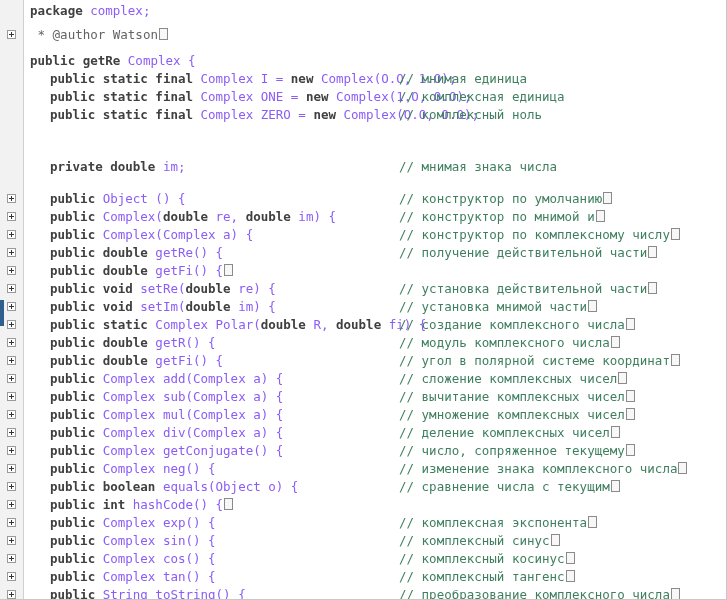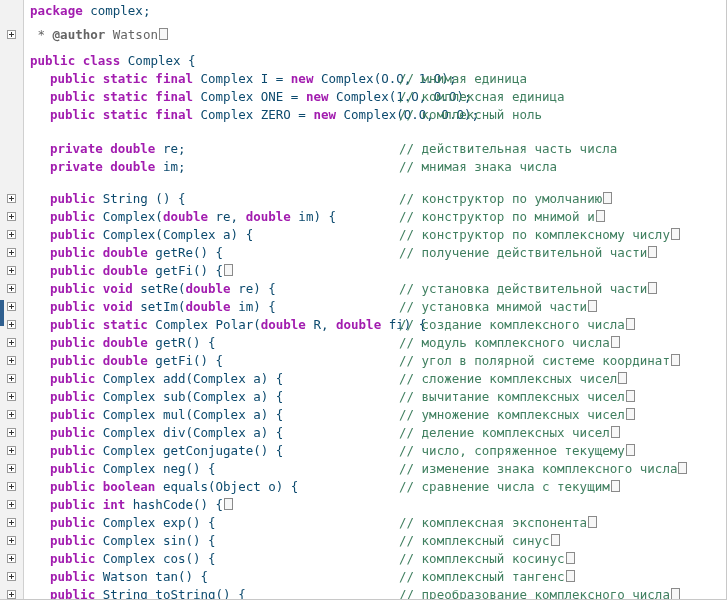--- a/index.html
+++ b/index.html
@@ -78,24 +78,24 @@
     position: absolute;
     left: 0;
     right: 0;
     height: 18px;
     line-height: 18px;
     white-space: pre;
     font-family: "DejaVu Sans Mono", "Liberation Mono", monospace;
     font-size: 12.5px;
   }
   .seg { white-space: pre; }
-  .kw  { color: #a21caf; font-weight: bold; }
-  .pl  { color: #0c4a6e; }
+  .kw  { color: #404040; font-weight: bold; }
+  .pl  { color: #8b5cf6; }
   .cm  { color: #3f7f5f; }
-  .an  { color: #646464; font-weight: bold; }
+  .an  { color: #646464; font-weight: normal; }
   .anat{ color: #646464; }
   .box {
     display: inline-block;
     width: 7px;
     height: 10px;
     border: 1px solid #8a8a8a;
     background: #f7f7f7;
     vertical-align: -1px;
     margin-left: 1px;
   }
@@ -143,45 +143,44 @@
       <div class="fold plus" style="top: 518px;"></div>
       <div class="fold plus" style="top: 536px;"></div>
       <div class="fold plus" style="top: 554px;"></div>
       <div class="fold plus" style="top: 572px;"></div>
       <div class="fold plus" style="top: 590px;"></div>
       <div class="marker-bar" style="top: 300px; height: 26px; background: rgb(47, 95, 143);"></div>
     </div>
   <div class="code">
       <div class="line" style="top: 2px;"><span class="seg" style="display: inline-block; width: 375px; padding-left: 6px; box-sizing: border-box;"><span class="kw">package</span><span class="pl"> complex;</span></span></div>
       <div class="line" style="top: 26px;"><span class="seg" style="display: inline-block; width: 375px; padding-left: 6px; box-sizing: border-box;"><span class="anat"> * </span><span class="an">@author</span><span class="anat"> Watson</span><span class="box"></span></span></div>
-      <div class="line" style="top: 52px;"><span class="seg" style="display: inline-block; width: 375px; padding-left: 6px; box-sizing: border-box;"><span class="kw">public class</span><span class="pl"> Complex {</span></span></div>
+      <div class="line" style="top: 52px;"><span class="seg" style="display: inline-block; width: 375px; padding-left: 6px; box-sizing: border-box;"><span class="kw">public getRe</span><span class="pl"> Complex {</span></span></div>
       <div class="line" style="top: 70px;"><span class="seg" style="display: inline-block; width: 375px; padding-left: 26px; box-sizing: border-box;"><span class="kw">public static final</span><span class="pl"> Complex I = </span><span class="kw">new</span><span class="pl"> Complex(O.O, 1.O);</span></span><span class="cm" style="font-family: &quot;DejaVu Sans Mono&quot;, &quot;Liberation Mono&quot;, monospace;">// мнимая единица</span></div>
       <div class="line" style="top: 88px;"><span class="seg" style="display: inline-block; width: 375px; padding-left: 26px; box-sizing: border-box;"><span class="kw">public static final</span><span class="pl"> Complex ONE = </span><span class="kw">new</span><span class="pl"> Complex(1.O, O.O);</span></span><span class="cm" style="font-family: &quot;DejaVu Sans Mono&quot;, &quot;Liberation Mono&quot;, monospace;">// комплексная единица</span></div>
       <div class="line" style="top: 106px;"><span class="seg" style="display: inline-block; width: 375px; padding-left: 26px; box-sizing: border-box;"><span class="kw">public static final</span><span class="pl"> Complex ZERO = </span><span class="kw">new</span><span class="pl"> Complex(O.O, O.O);</span></span><span class="cm" style="font-family: &quot;DejaVu Sans Mono&quot;, &quot;Liberation Mono&quot;, monospace;">// комплексный ноль</span></div>
-      <div class="line" style="top: 140px;"><span class="seg" style="display: inline-block; width: 375px; padding-left: 26px; box-sizing: border-box;"><span class="kw">private double</span><span class="pl"> re;</span></span><span class="cm" style="font-family: &quot;DejaVu Sans Mono&quot;, &quot;Liberation Mono&quot;, monospace;">// действительная часть числа</span></div>
       <div class="line" style="top: 158px;"><span class="seg" style="display: inline-block; width: 375px; padding-left: 26px; box-sizing: border-box;"><span class="kw">private double</span><span class="pl"> im;</span></span><span class="cm" style="font-family: &quot;DejaVu Sans Mono&quot;, &quot;Liberation Mono&quot;, monospace;">// мнимая знака числа</span></div>
-      <div class="line" style="top: 190px;"><span class="seg" style="display: inline-block; width: 375px; padding-left: 26px; box-sizing: border-box;"><span class="kw">public</span><span class="pl"> String () {</span></span><span class="cm" style="font-family: &quot;DejaVu Sans Mono&quot;, &quot;Liberation Mono&quot;, monospace;">// конструктор по умолчанию</span><span class="box"></span></div>
+      <div class="line" style="top: 190px;"><span class="seg" style="display: inline-block; width: 375px; padding-left: 26px; box-sizing: border-box;"><span class="kw">public</span><span class="pl"> Object () {</span></span><span class="cm" style="font-family: &quot;DejaVu Sans Mono&quot;, &quot;Liberation Mono&quot;, monospace;">// конструктор по умолчанию</span><span class="box"></span></div>
       <div class="line" style="top: 208px;"><span class="seg" style="display: inline-block; width: 375px; padding-left: 26px; box-sizing: border-box;"><span class="kw">public</span><span class="pl"> Complex(</span><span class="kw">double</span><span class="pl"> re, </span><span class="kw">double</span><span class="pl"> im) {</span></span><span class="cm" style="font-family: &quot;DejaVu Sans Mono&quot;, &quot;Liberation Mono&quot;, monospace;">// конструктор по мнимой и</span><span class="box"></span></div>
       <div class="line" style="top: 226px;"><span class="seg" style="display: inline-block; width: 375px; padding-left: 26px; box-sizing: border-box;"><span class="kw">public</span><span class="pl"> Complex(Complex a) {</span></span><span class="cm" style="font-family: &quot;DejaVu Sans Mono&quot;, &quot;Liberation Mono&quot;, monospace;">// конструктор по комплексному числу</span><span class="box"></span></div>
       <div class="line" style="top: 244px;"><span class="seg" style="display: inline-block; width: 375px; padding-left: 26px; box-sizing: border-box;"><span class="kw">public double</span><span class="pl"> getRe() {</span></span><span class="cm" style="font-family: &quot;DejaVu Sans Mono&quot;, &quot;Liberation Mono&quot;, monospace;">// получение действительной части</span><span class="box"></span></div>
       <div class="line" style="top: 262px;"><span class="seg" style="display: inline-block; width: 375px; padding-left: 26px; box-sizing: border-box;"><span class="kw">public double</span><span class="pl"> getFi() {</span><span class="box"></span></span></div>
       <div class="line" style="top: 280px;"><span class="seg" style="display: inline-block; width: 375px; padding-left: 26px; box-sizing: border-box;"><span class="kw">public void</span><span class="pl"> setRe(</span><span class="kw">double</span><span class="pl"> re) {</span></span><span class="cm" style="font-family: &quot;DejaVu Sans Mono&quot;, &quot;Liberation Mono&quot;, monospace;">// установка действительной части</span><span class="box"></span></div>
       <div class="line" style="top: 298px;"><span class="seg" style="display: inline-block; width: 375px; padding-left: 26px; box-sizing: border-box;"><span class="kw">public void</span><span class="pl"> setIm(</span><span class="kw">double</span><span class="pl"> im) {</span></span><span class="cm" style="font-family: &quot;DejaVu Sans Mono&quot;, &quot;Liberation Mono&quot;, monospace;">// установка мнимой части</span><span class="box"></span></div>
       <div class="line" style="top: 316px;"><span class="seg" style="display: inline-block; width: 375px; padding-left: 26px; box-sizing: border-box;"><span class="kw">public static</span><span class="pl"> Complex Polar(</span><span class="kw">double</span><span class="pl"> R, </span><span class="kw">double</span><span class="pl"> fi) {</span></span><span class="cm" style="font-family: &quot;DejaVu Sans Mono&quot;, &quot;Liberation Mono&quot;, monospace;">// создание комплексного числа</span><span class="box"></span></div>
       <div class="line" style="top: 334px;"><span class="seg" style="display: inline-block; width: 375px; padding-left: 26px; box-sizing: border-box;"><span class="kw">public double</span><span class="pl"> getR() {</span></span><span class="cm" style="font-family: &quot;DejaVu Sans Mono&quot;, &quot;Liberation Mono&quot;, monospace;">// модуль комплексного числа</span><span class="box"></span></div>
       <div class="line" style="top: 352px;"><span class="seg" style="display: inline-block; width: 375px; padding-left: 26px; box-sizing: border-box;"><span class="kw">public double</span><span class="pl"> getFi() {</span></span><span class="cm" style="font-family: &quot;DejaVu Sans Mono&quot;, &quot;Liberation Mono&quot;, monospace;">// угол в полярной системе координат</span><span class="box"></span></div>
       <div class="line" style="top: 370px;"><span class="seg" style="display: inline-block; width: 375px; padding-left: 26px; box-sizing: border-box;"><span class="kw">public</span><span class="pl"> Complex add(Complex a) {</span></span><span class="cm" style="font-family: &quot;DejaVu Sans Mono&quot;, &quot;Liberation Mono&quot;, monospace;">// сложение комплексных чисел</span><span class="box"></span></div>
       <div class="line" style="top: 388px;"><span class="seg" style="display: inline-block; width: 375px; padding-left: 26px; box-sizing: border-box;"><span class="kw">public</span><span class="pl"> Complex sub(Complex a) {</span></span><span class="cm" style="font-family: &quot;DejaVu Sans Mono&quot;, &quot;Liberation Mono&quot;, monospace;">// вычитание комплексных чисел</span><span class="box"></span></div>
       <div class="line" style="top: 406px;"><span class="seg" style="display: inline-block; width: 375px; padding-left: 26px; box-sizing: border-box;"><span class="kw">public</span><span class="pl"> Complex mul(Complex a) {</span></span><span class="cm" style="font-family: &quot;DejaVu Sans Mono&quot;, &quot;Liberation Mono&quot;, monospace;">// умножение комплексных чисел</span><span class="box"></span></div>
       <div class="line" style="top: 424px;"><span class="seg" style="display: inline-block; width: 375px; padding-left: 26px; box-sizing: border-box;"><span class="kw">public</span><span class="pl"> Complex div(Complex a) {</span></span><span class="cm" style="font-family: &quot;DejaVu Sans Mono&quot;, &quot;Liberation Mono&quot;, monospace;">// деление комплексных чисел</span><span class="box"></span></div>
       <div class="line" style="top: 442px;"><span class="seg" style="display: inline-block; width: 375px; padding-left: 26px; box-sizing: border-box;"><span class="kw">public</span><span class="pl"> Complex getConjugate() {</span></span><span class="cm" style="font-family: &quot;DejaVu Sans Mono&quot;, &quot;Liberation Mono&quot;, monospace;">// число, сопряженное текущему</span><span class="box"></span></div>
       <div class="line" style="top: 460px;"><span class="seg" style="display: inline-block; width: 375px; padding-left: 26px; box-sizing: border-box;"><span class="kw">public</span><span class="pl"> Complex neg() {</span></span><span class="cm" style="font-family: &quot;DejaVu Sans Mono&quot;, &quot;Liberation Mono&quot;, monospace;">// изменение знака комплексного числа</span><span class="box"></span></div>
       <div class="line" style="top: 478px;"><span class="seg" style="display: inline-block; width: 375px; padding-left: 26px; box-sizing: border-box;"><span class="kw">public boolean</span><span class="pl"> equals(Object o) {</span></span><span class="cm" style="font-family: &quot;DejaVu Sans Mono&quot;, &quot;Liberation Mono&quot;, monospace;">// сравнение числа с текущим</span><span class="box"></span></div>
       <div class="line" style="top: 496px;"><span class="seg" style="display: inline-block; width: 375px; padding-left: 26px; box-sizing: border-box;"><span class="kw">public int</span><span class="pl"> hashCode() {</span><span class="box"></span></span></div>
       <div class="line" style="top: 514px;"><span class="seg" style="display: inline-block; width: 375px; padding-left: 26px; box-sizing: border-box;"><span class="kw">public</span><span class="pl"> Complex exp() {</span></span><span class="cm" style="font-family: &quot;DejaVu Sans Mono&quot;, &quot;Liberation Mono&quot;, monospace;">// комплексная экспонента</span><span class="box"></span></div>
       <div class="line" style="top: 532px;"><span class="seg" style="display: inline-block; width: 375px; padding-left: 26px; box-sizing: border-box;"><span class="kw">public</span><span class="pl"> Complex sin() {</span></span><span class="cm" style="font-family: &quot;DejaVu Sans Mono&quot;, &quot;Liberation Mono&quot;, monospace;">// комплексный синус</span><span class="box"></span></div>
       <div class="line" style="top: 550px;"><span class="seg" style="display: inline-block; width: 375px; padding-left: 26px; box-sizing: border-box;"><span class="kw">public</span><span class="pl"> Complex cos() {</span></span><span class="cm" style="font-family: &quot;DejaVu Sans Mono&quot;, &quot;Liberation Mono&quot;, monospace;">// комплексный косинус</span><span class="box"></span></div>
-      <div class="line" style="top: 568px;"><span class="seg" style="display: inline-block; width: 375px; padding-left: 26px; box-sizing: border-box;"><span class="kw">public</span><span class="pl"> Watson tan() {</span></span><span class="cm" style="font-family: &quot;DejaVu Sans Mono&quot;, &quot;Liberation Mono&quot;, monospace;">// комплексный тангенс</span><span class="box"></span></div>
+      <div class="line" style="top: 568px;"><span class="seg" style="display: inline-block; width: 375px; padding-left: 26px; box-sizing: border-box;"><span class="kw">public</span><span class="pl"> Complex tan() {</span></span><span class="cm" style="font-family: &quot;DejaVu Sans Mono&quot;, &quot;Liberation Mono&quot;, monospace;">// комплексный тангенс</span><span class="box"></span></div>
       <div class="line" style="top: 586px;"><span class="seg" style="display: inline-block; width: 375px; padding-left: 26px; box-sizing: border-box;"><span class="kw">public</span><span class="pl"> String toString() {</span></span><span class="cm" style="font-family: &quot;DejaVu Sans Mono&quot;, &quot;Liberation Mono&quot;, monospace;">// преобразование комплексного числа</span><span class="box"></span></div>
     </div>
   <div class="right-border"></div>
   <div class="bottom-border"></div>
 </div>
 
 </body></html>

